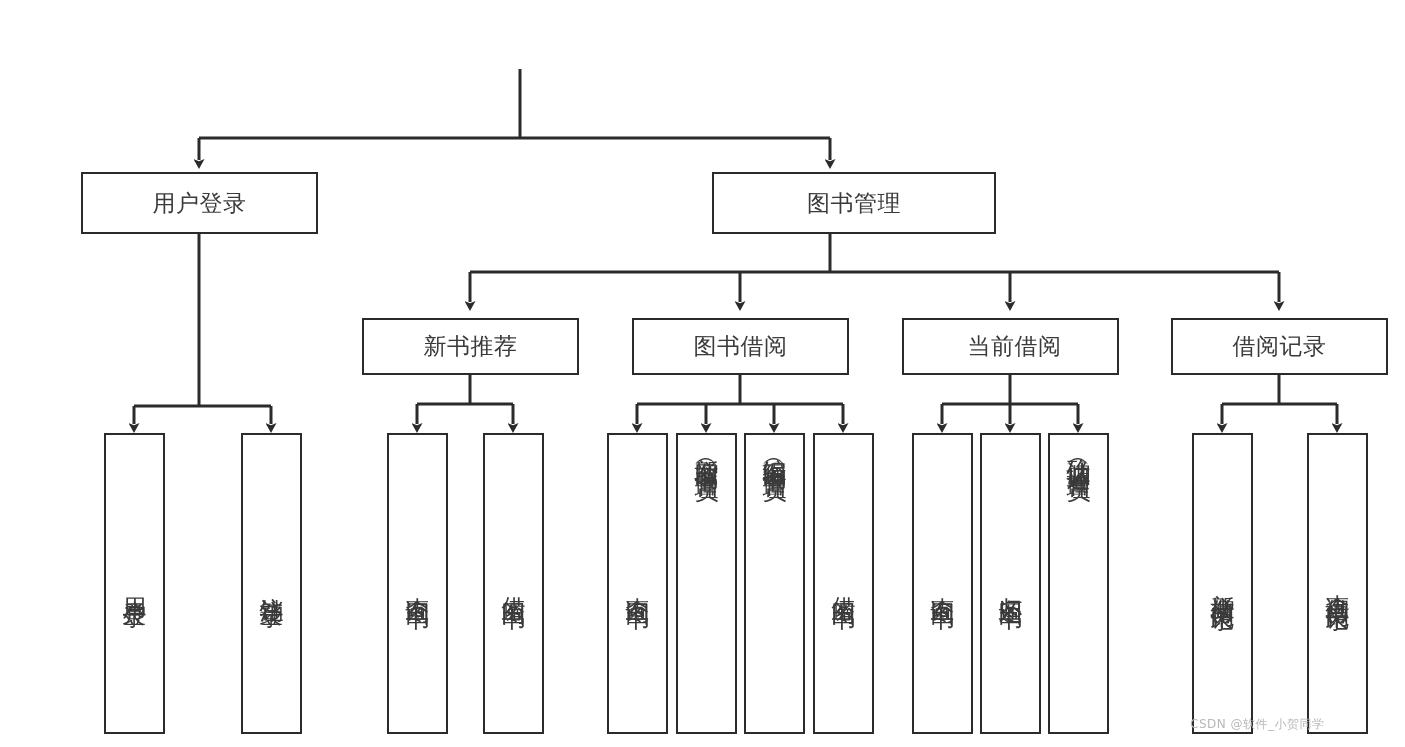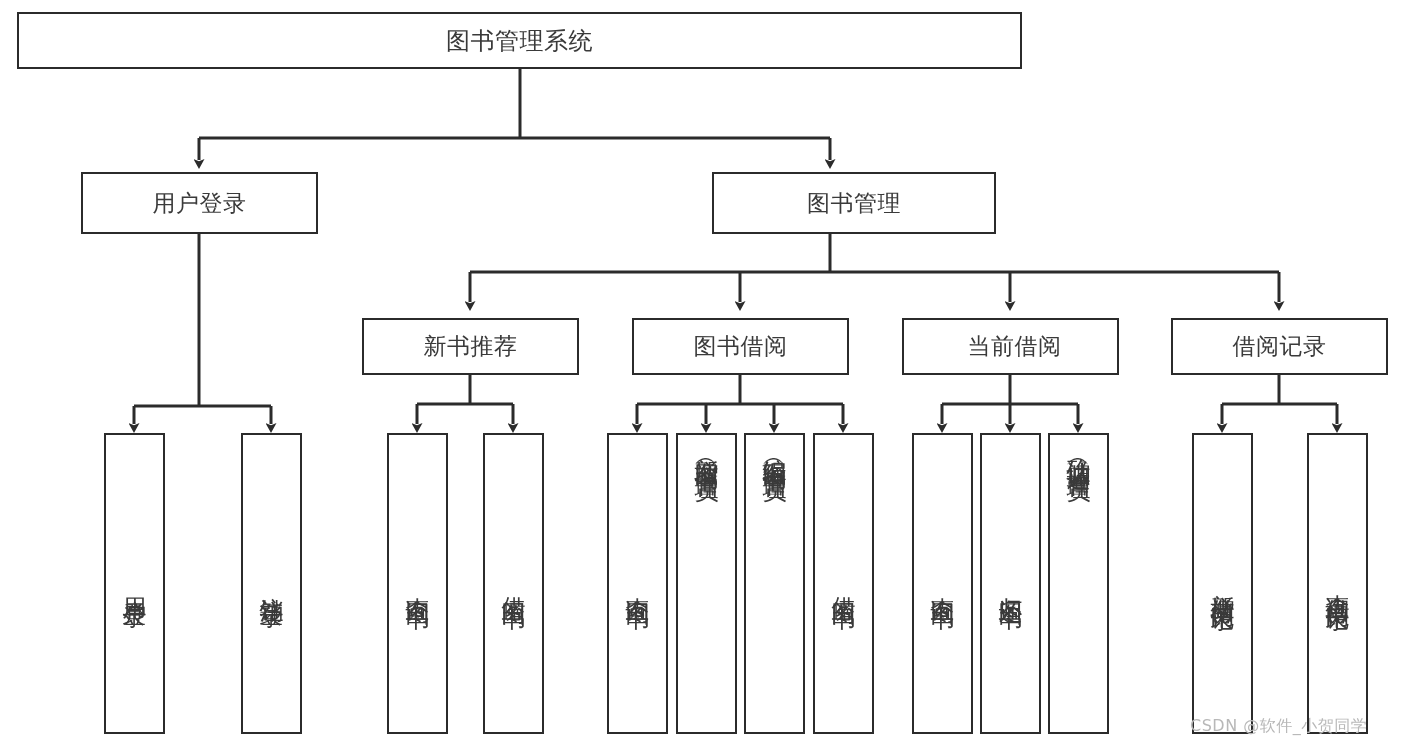--- a/index.html
+++ b/index.html
@@ -63,21 +63,21 @@
     white-space: nowrap;
     display: block;
   }
   
   .node.vert.mid {
     align-items: center;
     padding-top: 0;
   }
   .watermark {
     position: absolute;
-    font-size: 16px;
+    font-size: 12px;
     color: #b8b8b8;
     white-space: nowrap;
     letter-spacing: 0.5px;
   }
 </style>
 </head>
 <body>
 
 <div id="canvas">
 
@@ -124,23 +124,20 @@
       <path d="M1010,404 L1010,424" marker-end="url(#arrow)"></path>
       <path d="M1078,404 L1078,424" marker-end="url(#arrow)"></path>
 
       <path d="M1279,375 L1279,404"></path>
       <path d="M1222,404 L1337,404"></path>
       <path d="M1222,404 L1222,424" marker-end="url(#arrow)"></path>
       <path d="M1337,404 L1337,424" marker-end="url(#arrow)"></path>
     </g>
   </svg>
 
-  <div class="node horiz root" style="left:17px; top:12px; width:1005px; height:57px;">
-    <span class="lbl">图书管理系统</span>
-  </div>
 
   <div class="node horiz" style="left:81px; top:172px; width:237px; height:62px;">
     <span class="lbl">用户登录</span>
   </div>
 
   <div class="node horiz" style="left:712px; top:172px; width:284px; height:62px;">
     <span class="lbl">图书管理</span>
   </div>
 
   <div class="node horiz" style="left:632px; top:318px; width:217px; height:57px;">

